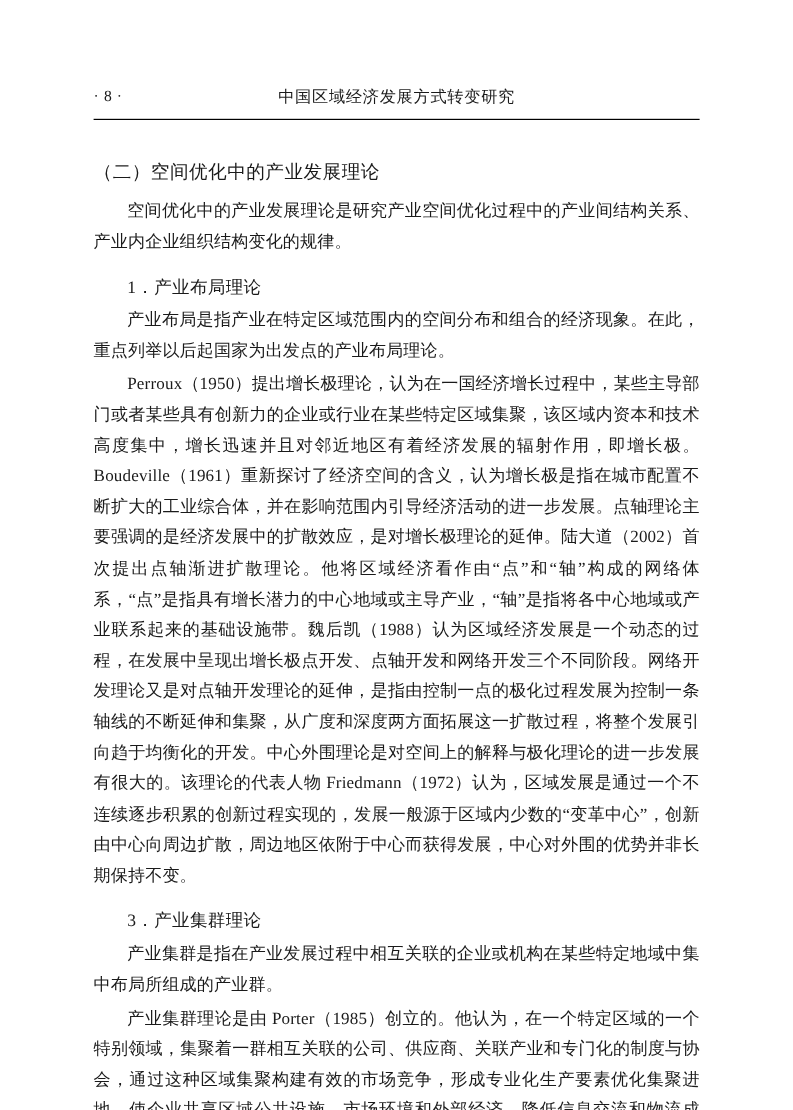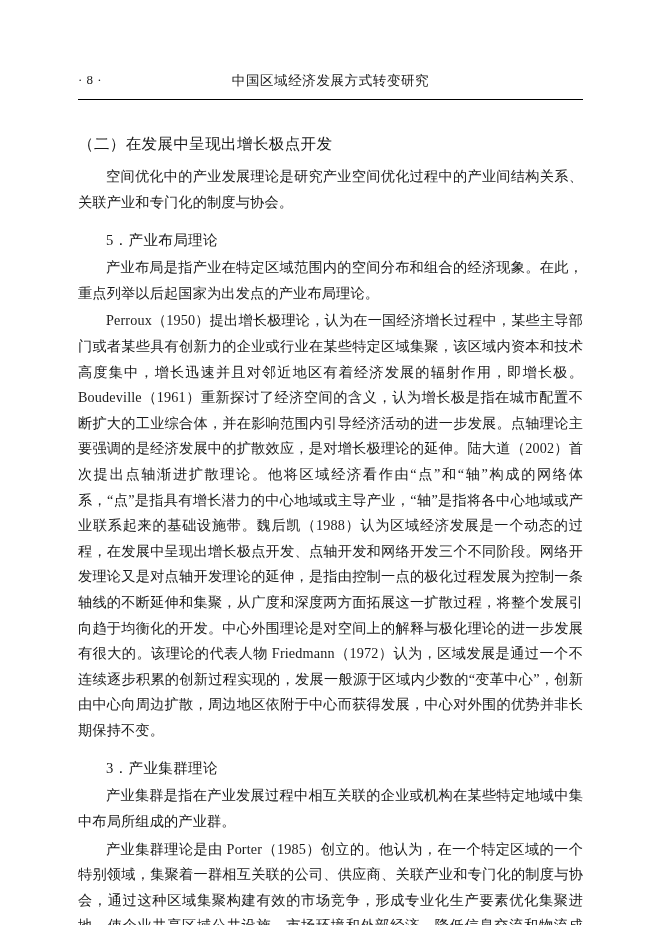--- a/index.html
+++ b/index.html
@@ -89,25 +89,25 @@
 <div class="page">
 
   <div class="header">
     <span class="page-num">· 8 ·</span>
     <span class="header-title">中国区域经济发展方式转变研究</span>
   </div>
   <div class="header-rule"></div>
 
   <div class="content">
 
-    <h2 class="section-title">（二）在发展中呈现出增长极点开发</h2>
+    <h2 class="section-title">（二）空间优化中的产业发展理论</h2>
 
-    <p class="para">空间优化中的产业发展理论是研究产业空间优化过程中的产业间结构关系、关联产业和专门化的制度与协会。</p>
+    <p class="para">空间优化中的产业发展理论是研究产业空间优化过程中的产业间结构关系、产业内企业组织结构变化的规律。</p>
 
-    <h3 class="sub-title gap-top">5．产业布局理论</h3>
+    <h3 class="sub-title gap-top">1．产业布局理论</h3>
 
     <p class="para">产业布局是指产业在特定区域范围内的空间分布和组合的经济现象。在此，重点列举以后起国家为出发点的产业布局理论。</p>
 
     <p class="para">Perroux（1950）提出增长极理论，认为在一国经济增长过程中，某些主导部门或者某些具有创新力的企业或行业在某些特定区域集聚，该区域内资本和技术高度集中，增长迅速并且对邻近地区有着经济发展的辐射作用，即增长极。Boudeville（1961）重新探讨了经济空间的含义，认为增长极是指在城市配置不断扩大的工业综合体，并在影响范围内引导经济活动的进一步发展。点轴理论主要强调的是经济发展中的扩散效应，是对增长极理论的延伸。陆大道（2002）首次提出点轴渐进扩散理论。他将区域经济看作由“点”和“轴”构成的网络体系，“点”是指具有增长潜力的中心地域或主导产业，“轴”是指将各中心地域或产业联系起来的基础设施带。魏后凯（1988）认为区域经济发展是一个动态的过程，在发展中呈现出增长极点开发、点轴开发和网络开发三个不同阶段。网络开发理论又是对点轴开发理论的延伸，是指由控制一点的极化过程发展为控制一条轴线的不断延伸和集聚，从广度和深度两方面拓展这一扩散过程，将整个发展引向趋于均衡化的开发。中心外围理论是对空间上的解释与极化理论的进一步发展有很大的。该理论的代表人物 Friedmann（1972）认为，区域发展是通过一个不连续逐步积累的创新过程实现的，发展一般源于区域内少数的“变革中心”，创新由中心向周边扩散，周边地区依附于中心而获得发展，中心对外围的优势并非长期保持不变。</p>
 
     <h3 class="sub-title gap-top">3．产业集群理论</h3>
 
     <p class="para">产业集群是指在产业发展过程中相互关联的企业或机构在某些特定地域中集中布局所组成的产业群。</p>
 
     <p class="para tight">产业集群理论是由 Porter（1985）创立的。他认为，在一个特定区域的一个特别领域，集聚着一群相互关联的公司、供应商、关联产业和专门化的制度与协会，通过这种区域集聚构建有效的市场竞争，形成专业化生产要素优化集聚进地，使企业共享区域公共设施、市场环境和外部经济，降低信息交流和物流成本，形成区域集聚效应、规模效应、外部效应和区域竞争力。Hoover（1948）将产业集聚产生的规模经济定义为某一产业在特定的地区形成聚集体的规模所产生的经</p>

